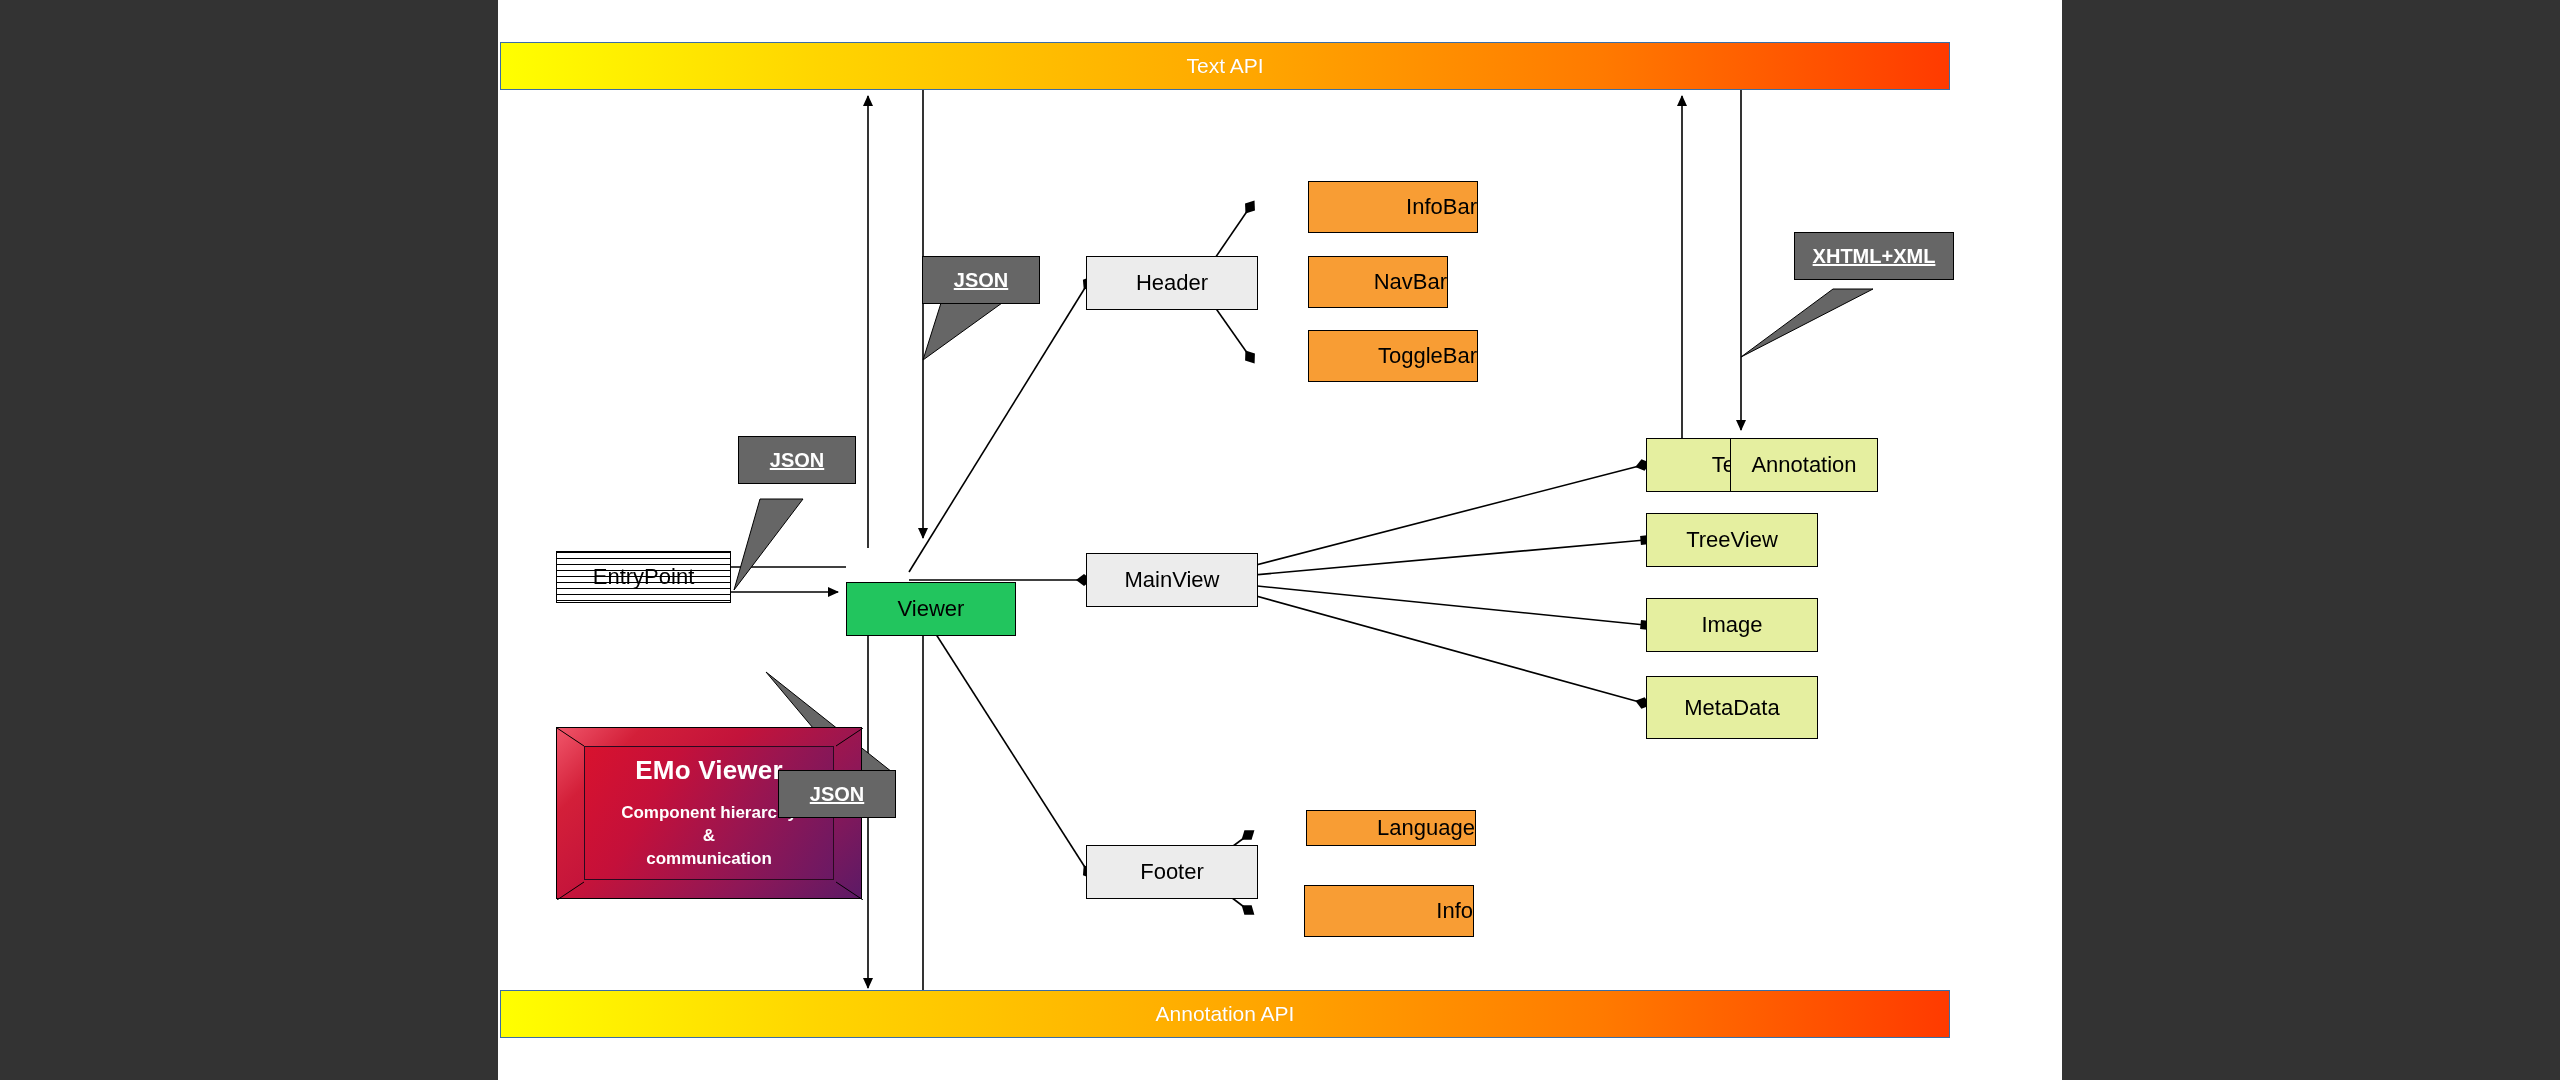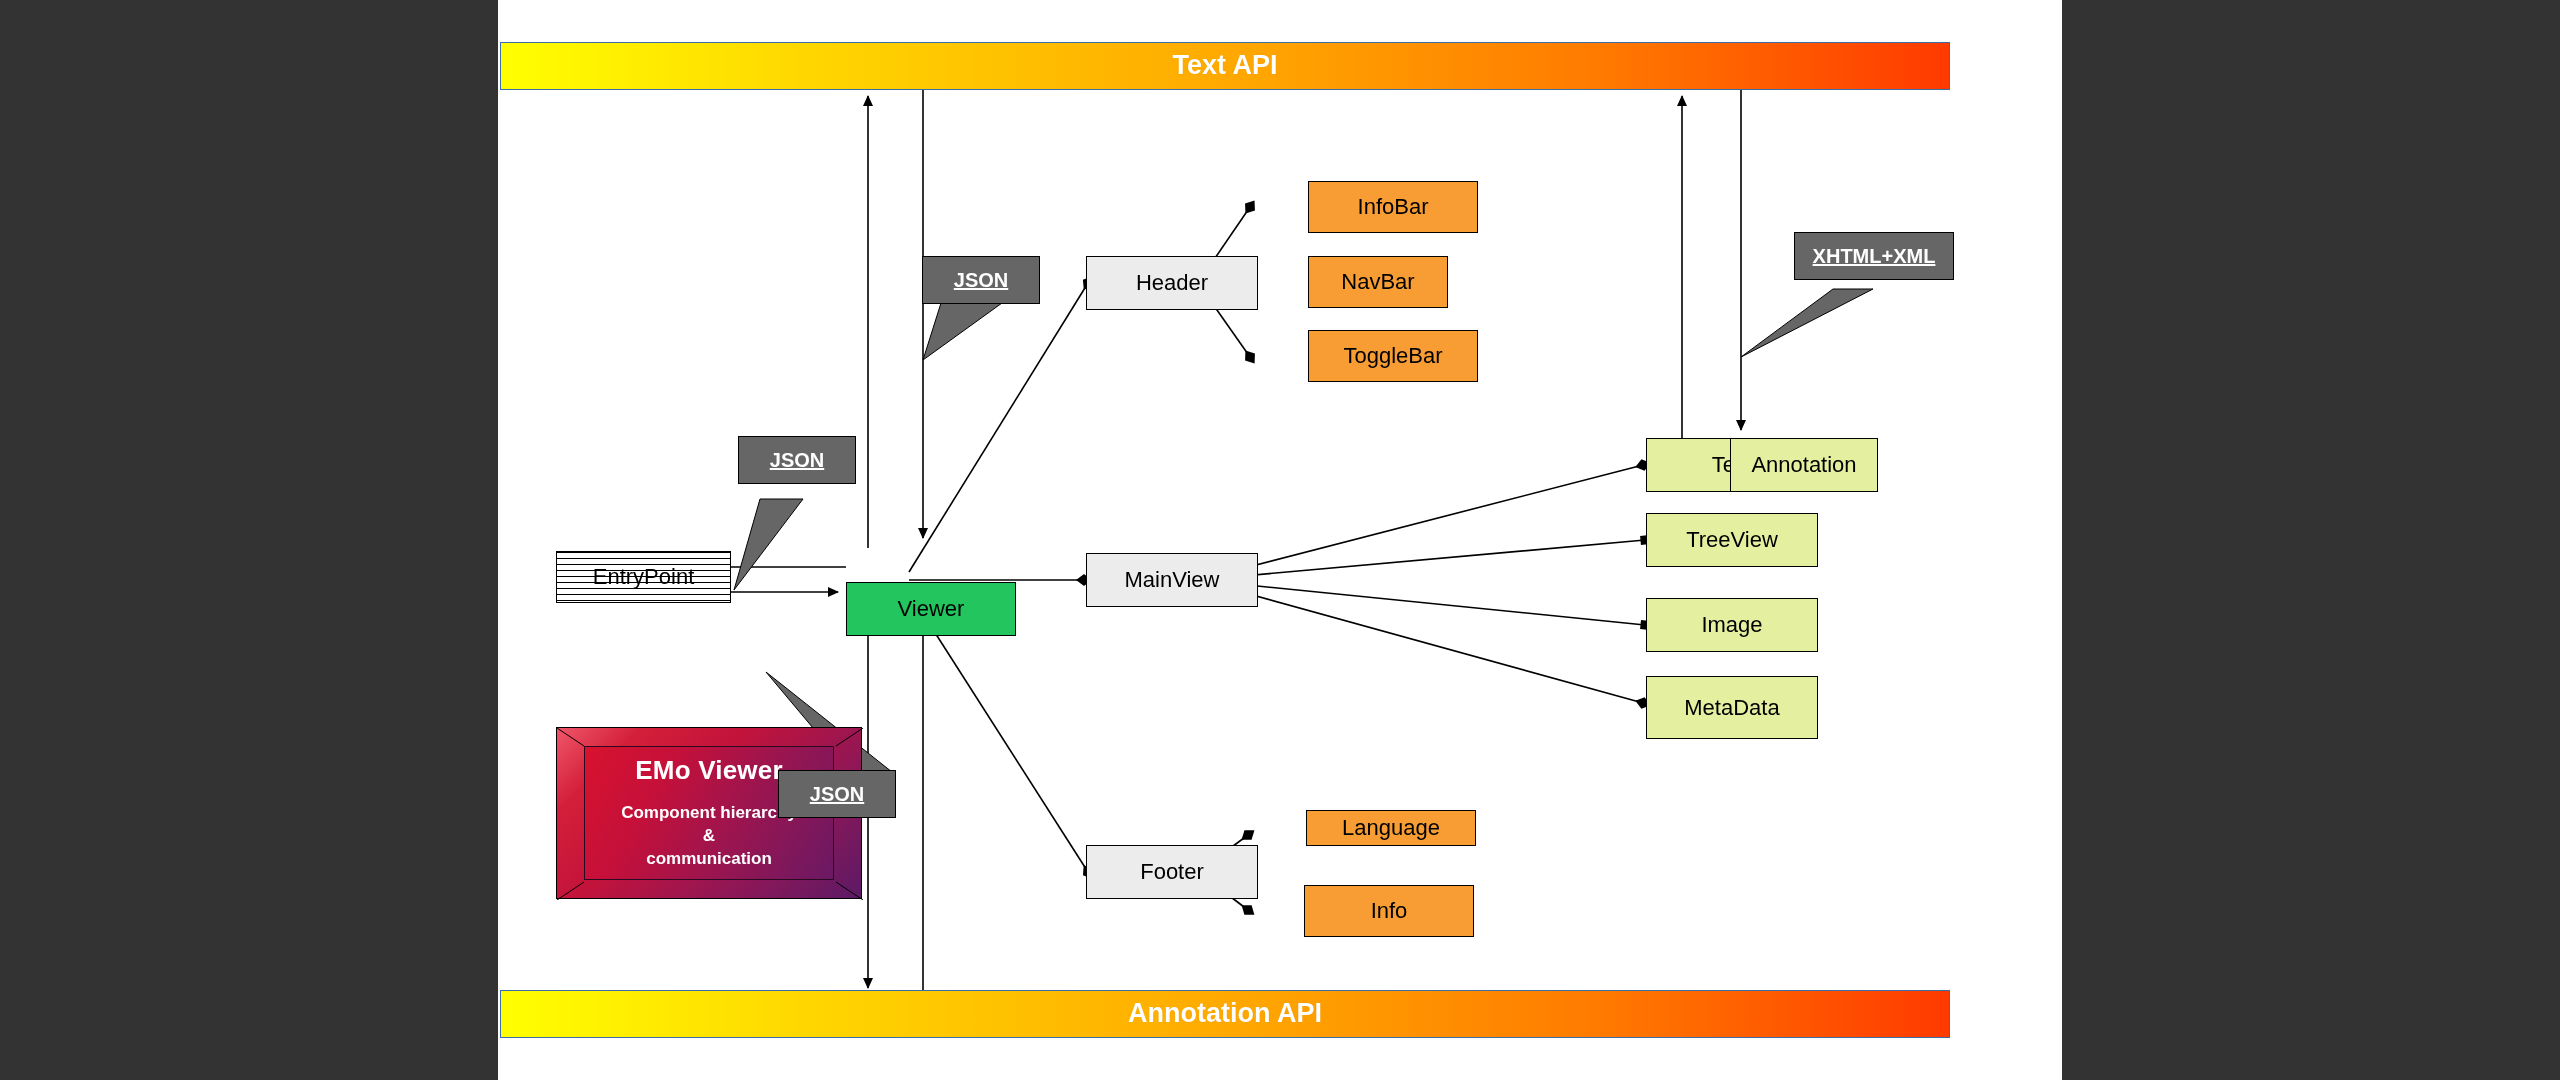--- a/index.html
+++ b/index.html
@@ -25,28 +25,28 @@
     border:1px solid #000;
     font-size:22px;
     line-height:1.15;
     white-space:nowrap;
   }
 
   
   .apibar{
     border:1px solid #3b6ea5;
     color:#ffffff;
-    font-weight:bold;
-    font-size:27px;
+    font-weight:normal;
+    font-size:21px;
     background:linear-gradient(to right,#ffff00 0%,#ffd500 22%,#ffa600 52%,#ff7a00 76%,#ff3a00 100%);
     text-shadow:0 0 1px rgba(0,0,0,.12);
   }
 
   .gray{background:#ececec;}
-  .orange{background:#f89d34;}
+  .orange{background:#f89d34;justify-content:flex-end;}
   .green{background:#e5efa0;}
   .viewer{background:#22c55e;margin-top:29px;}
 
   
   .striped{
     background:
       repeating-linear-gradient(
         to bottom,
         #000000 0px,#000000 1px,
         #ffffff 1px,#ffffff 6px

